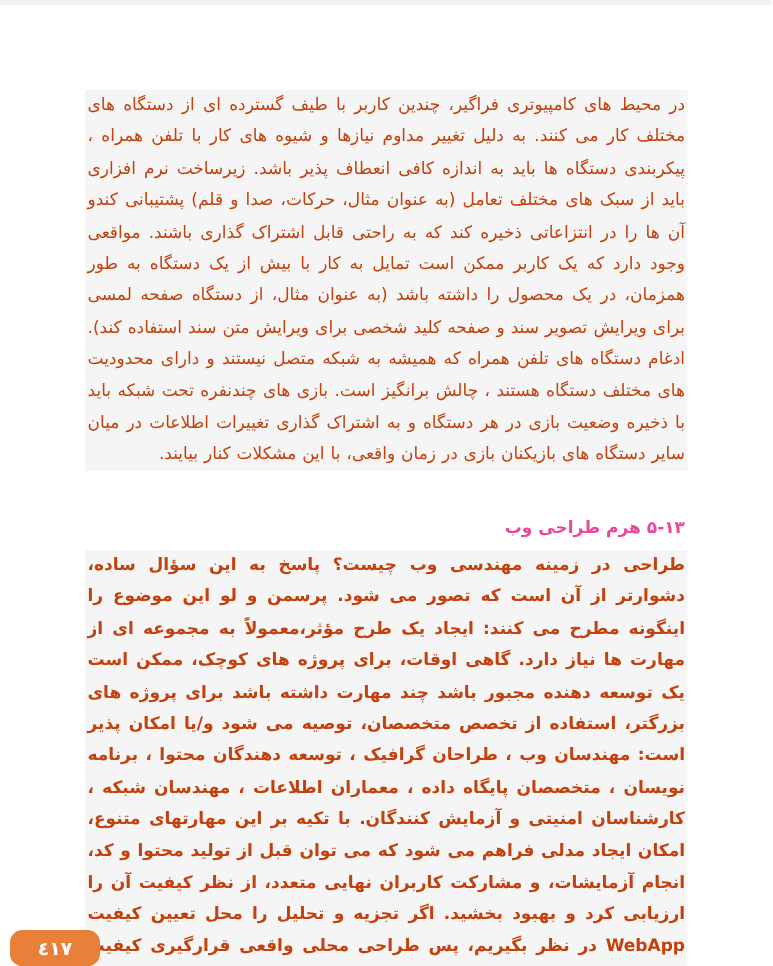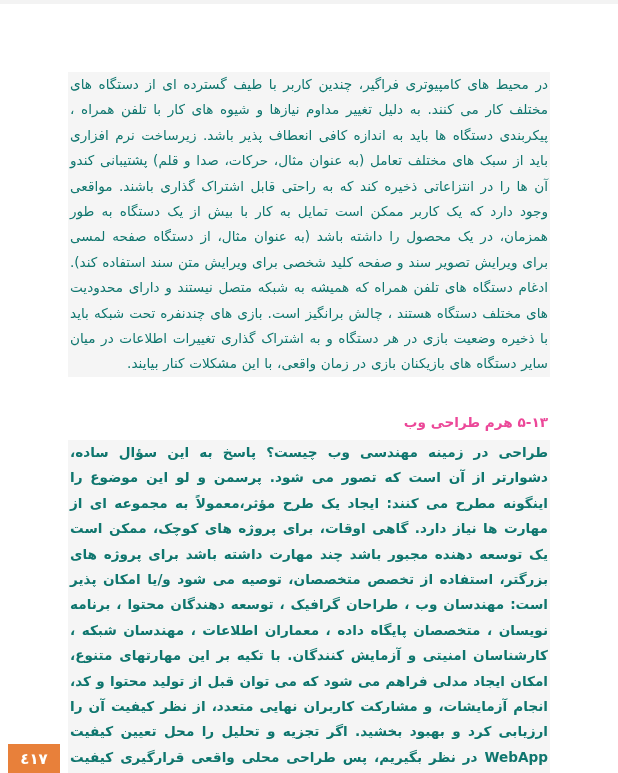--- a/index.html
+++ b/index.html
@@ -45,21 +45,21 @@
     background: #f5f5f5;
     direction: rtl;
     text-align: justify;
     text-align-last: right;
     font-size: 13.6px;
     line-height: 25.4px;
     letter-spacing: 0;
     word-spacing: 0.4px;
     margin: 0;
     padding: 0 2px;
-    color: #0f766e;
+    color: #c2410c;
   }
 
   .para.last-centered-end {
     text-align: justify;
     text-align-last: center;
     font-weight: bold;
   }
 
   .gap-after-para1 { height: 34px; }
   .gap-after-heading { height: 7px; }
@@ -87,26 +87,27 @@
     position: absolute;
     left: 0;
     bottom: 0;
     width: 618px;
     height: 33px;
   }
   .page-number-block {
     position: absolute;
     left: 8px;
     top: 4px;
-    width: 52px;
+    width: 72px;
     height: 29px;
     background: #e8803a;
     display: flex;
     align-items: center;
     justify-content: center;
+    border-radius: 10px;
   }
   .page-number {
     color: #ffffff;
     font-size: 15px;
     font-weight: bold;
     font-family: "DejaVu Sans", "Liberation Sans", sans-serif;
     letter-spacing: 0.5px;
     direction: rtl;
   }
   .footer-title {

